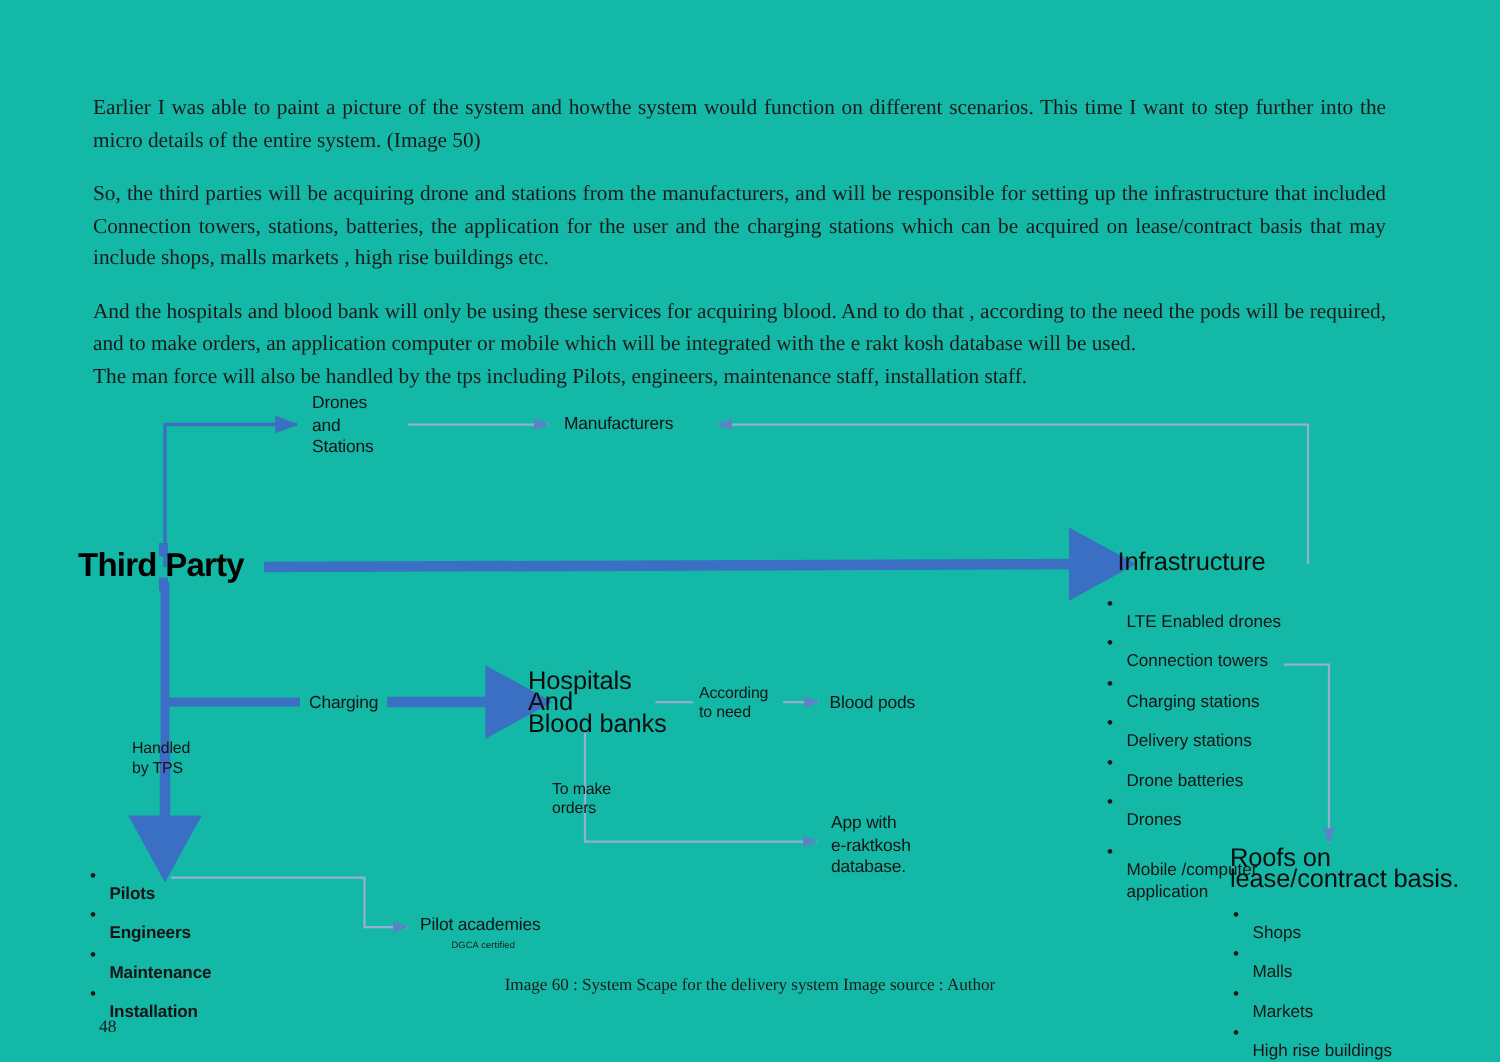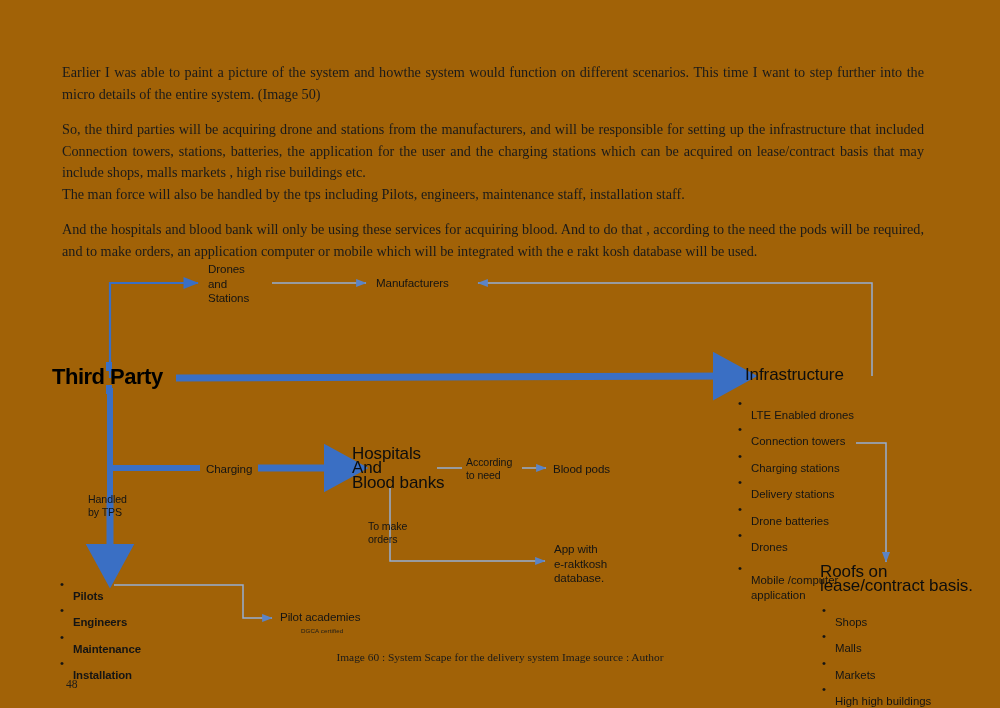--- a/index.html
+++ b/index.html
@@ -4,21 +4,21 @@
 <style>
   html, body {
     margin: 0;
     padding: 0;
     background: #ffffff;
   }
   #page {
     position: relative;
     width: 1000px;
     height: 708px;
-    background: #a16207;
+    background: #14b8a6;
     overflow: hidden;
     font-family: "Liberation Sans", sans-serif;
   }
 
   
   .prose {
     position: absolute;
     left: 62px;
     top: 62px;
     width: 862px;
@@ -128,22 +128,22 @@
   }
 </style>
 </head>
 <body>
 
 <div id="page">
 
   <div class="prose">
     <p class="para">Earlier I was able to paint a picture of the system and howthe system would function on different scenarios. This time I want to step further into the micro details of the entire system. (Image 50)</p>
     <p class="para">So, the third parties will be acquiring drone and stations from the manufacturers, and will be responsible for setting up the infrastructure that included Connection towers, stations, batteries, the application for the user and the charging stations which can be acquired on lease/contract basis that may include shops, malls markets , high rise buildings etc.</p>
+    <p class="para">And the hospitals and blood bank will only be using these services for acquiring blood. And to do that , according to the need the pods will be required, and to make orders,  an application computer or mobile which will be integrated with the e rakt kosh database will be used.</p>
     <p class="para tight">The man force will also be handled by the tps including Pilots, engineers, maintenance staff, installation staff.</p>
-    <p class="para">And the hospitals and blood bank will only be using these services for acquiring blood. And to do that , according to the need the pods will be required, and to make orders,  an application computer or mobile which will be integrated with the e rakt kosh database will be used.</p>
   </div>
 
   <div id="diagram">
 
     <svg viewBox="0 0 1000 420" xmlns="http://www.w3.org/2000/svg">
       <defs>
         <marker id="thinArrow" markerWidth="8" markerHeight="8" refX="6.6" refY="3" orient="auto">
           <path d="M0,0.3 L7,3 L0,5.7 z" fill="#5b84c6"></path>
         </marker>
         <marker id="thinArrowL" markerWidth="8" markerHeight="8" refX="6.6" refY="3" orient="auto">
@@ -280,21 +280,21 @@
       <div class="row">
         <span class="bullet">•</span>
         <span class="txt">Malls</span>
       </div>
       <div class="row">
         <span class="bullet">•</span>
         <span class="txt">Markets</span>
       </div>
       <div class="row">
         <span class="bullet">•</span>
-        <span class="txt">High high buildings</span>
+        <span class="txt">High rise buildings</span>
       </div>
     </div>
 
   </div>
 
   <div class="caption">Image 60  : System Scape for the delivery system    Image source : Author</div>
   <div class="pagenum">48</div>
 
 </div>
 

